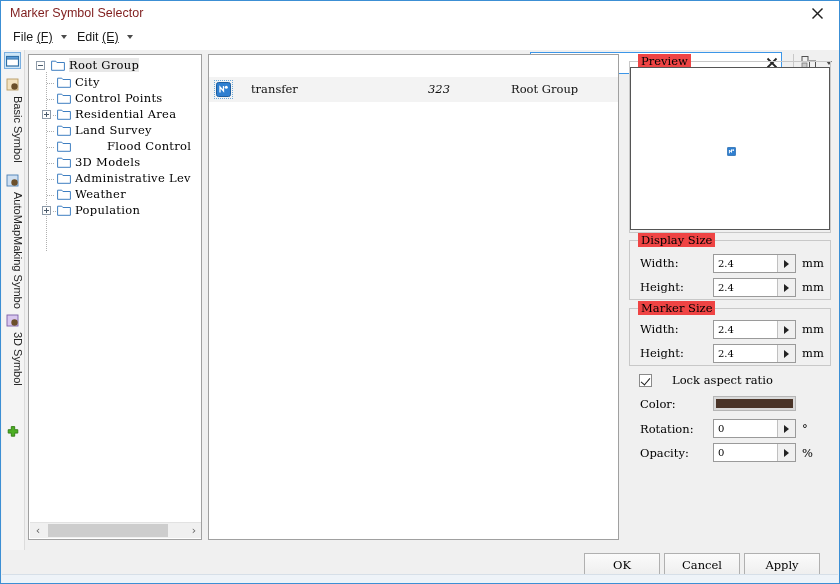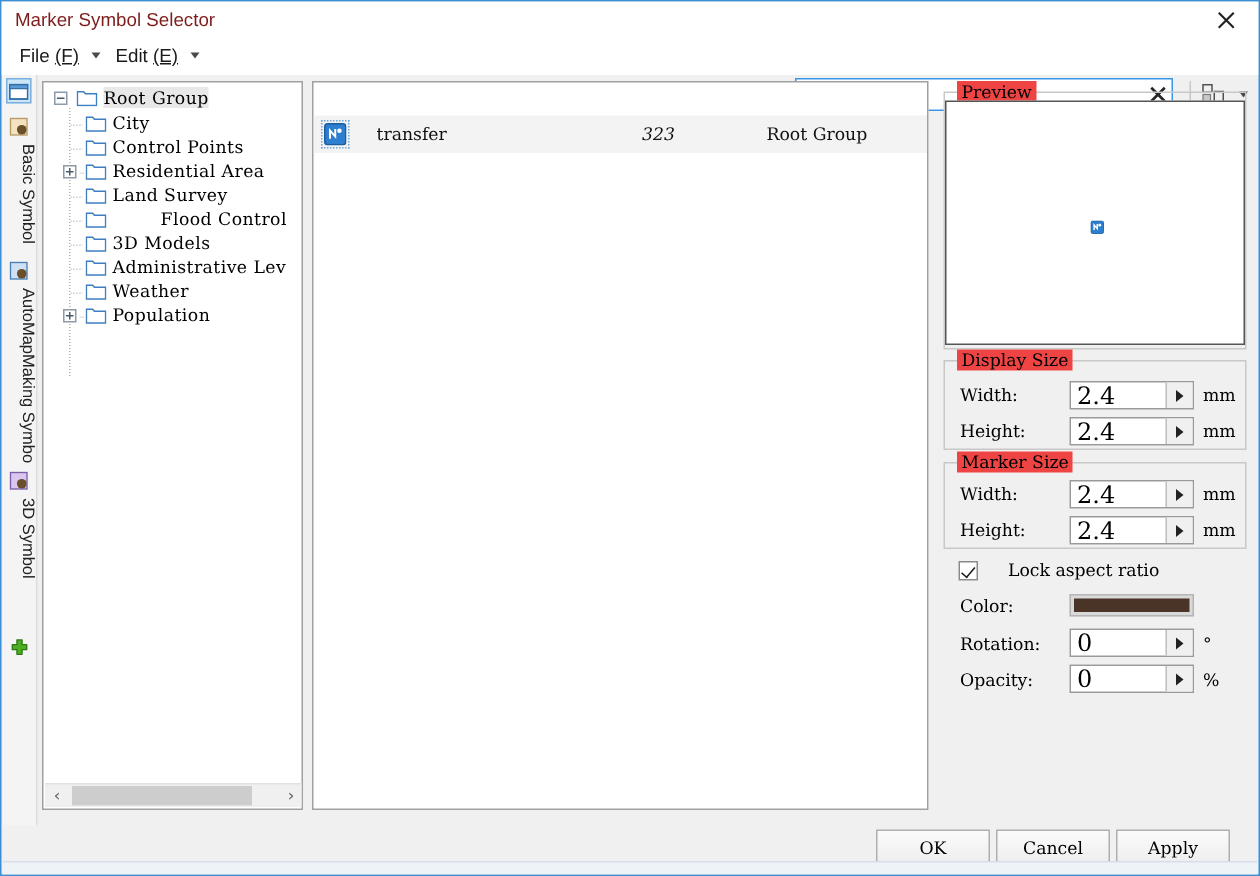--- a/index.html
+++ b/index.html
@@ -342,21 +342,21 @@
     position: absolute;
     height: 19px;
     border: 1px solid #9a9a9a;
     background: #fff;
     box-sizing: border-box;
   }
   .spin .val {
     position: absolute;
     left: 4px; top: 1px;
     font-family: "DejaVu Serif", serif;
-    font-size: 16px;
+    font-size: 10px;
     color: #000;
     line-height: 16px;
   }
   .spin .btn {
     position: absolute;
     right: 0; top: 0;
     width: 17px; height: 17px;
     background: #f0f0f0;
     border-left: 1px solid #c0c0c0;
     display: flex; align-items: center; justify-content: center;

